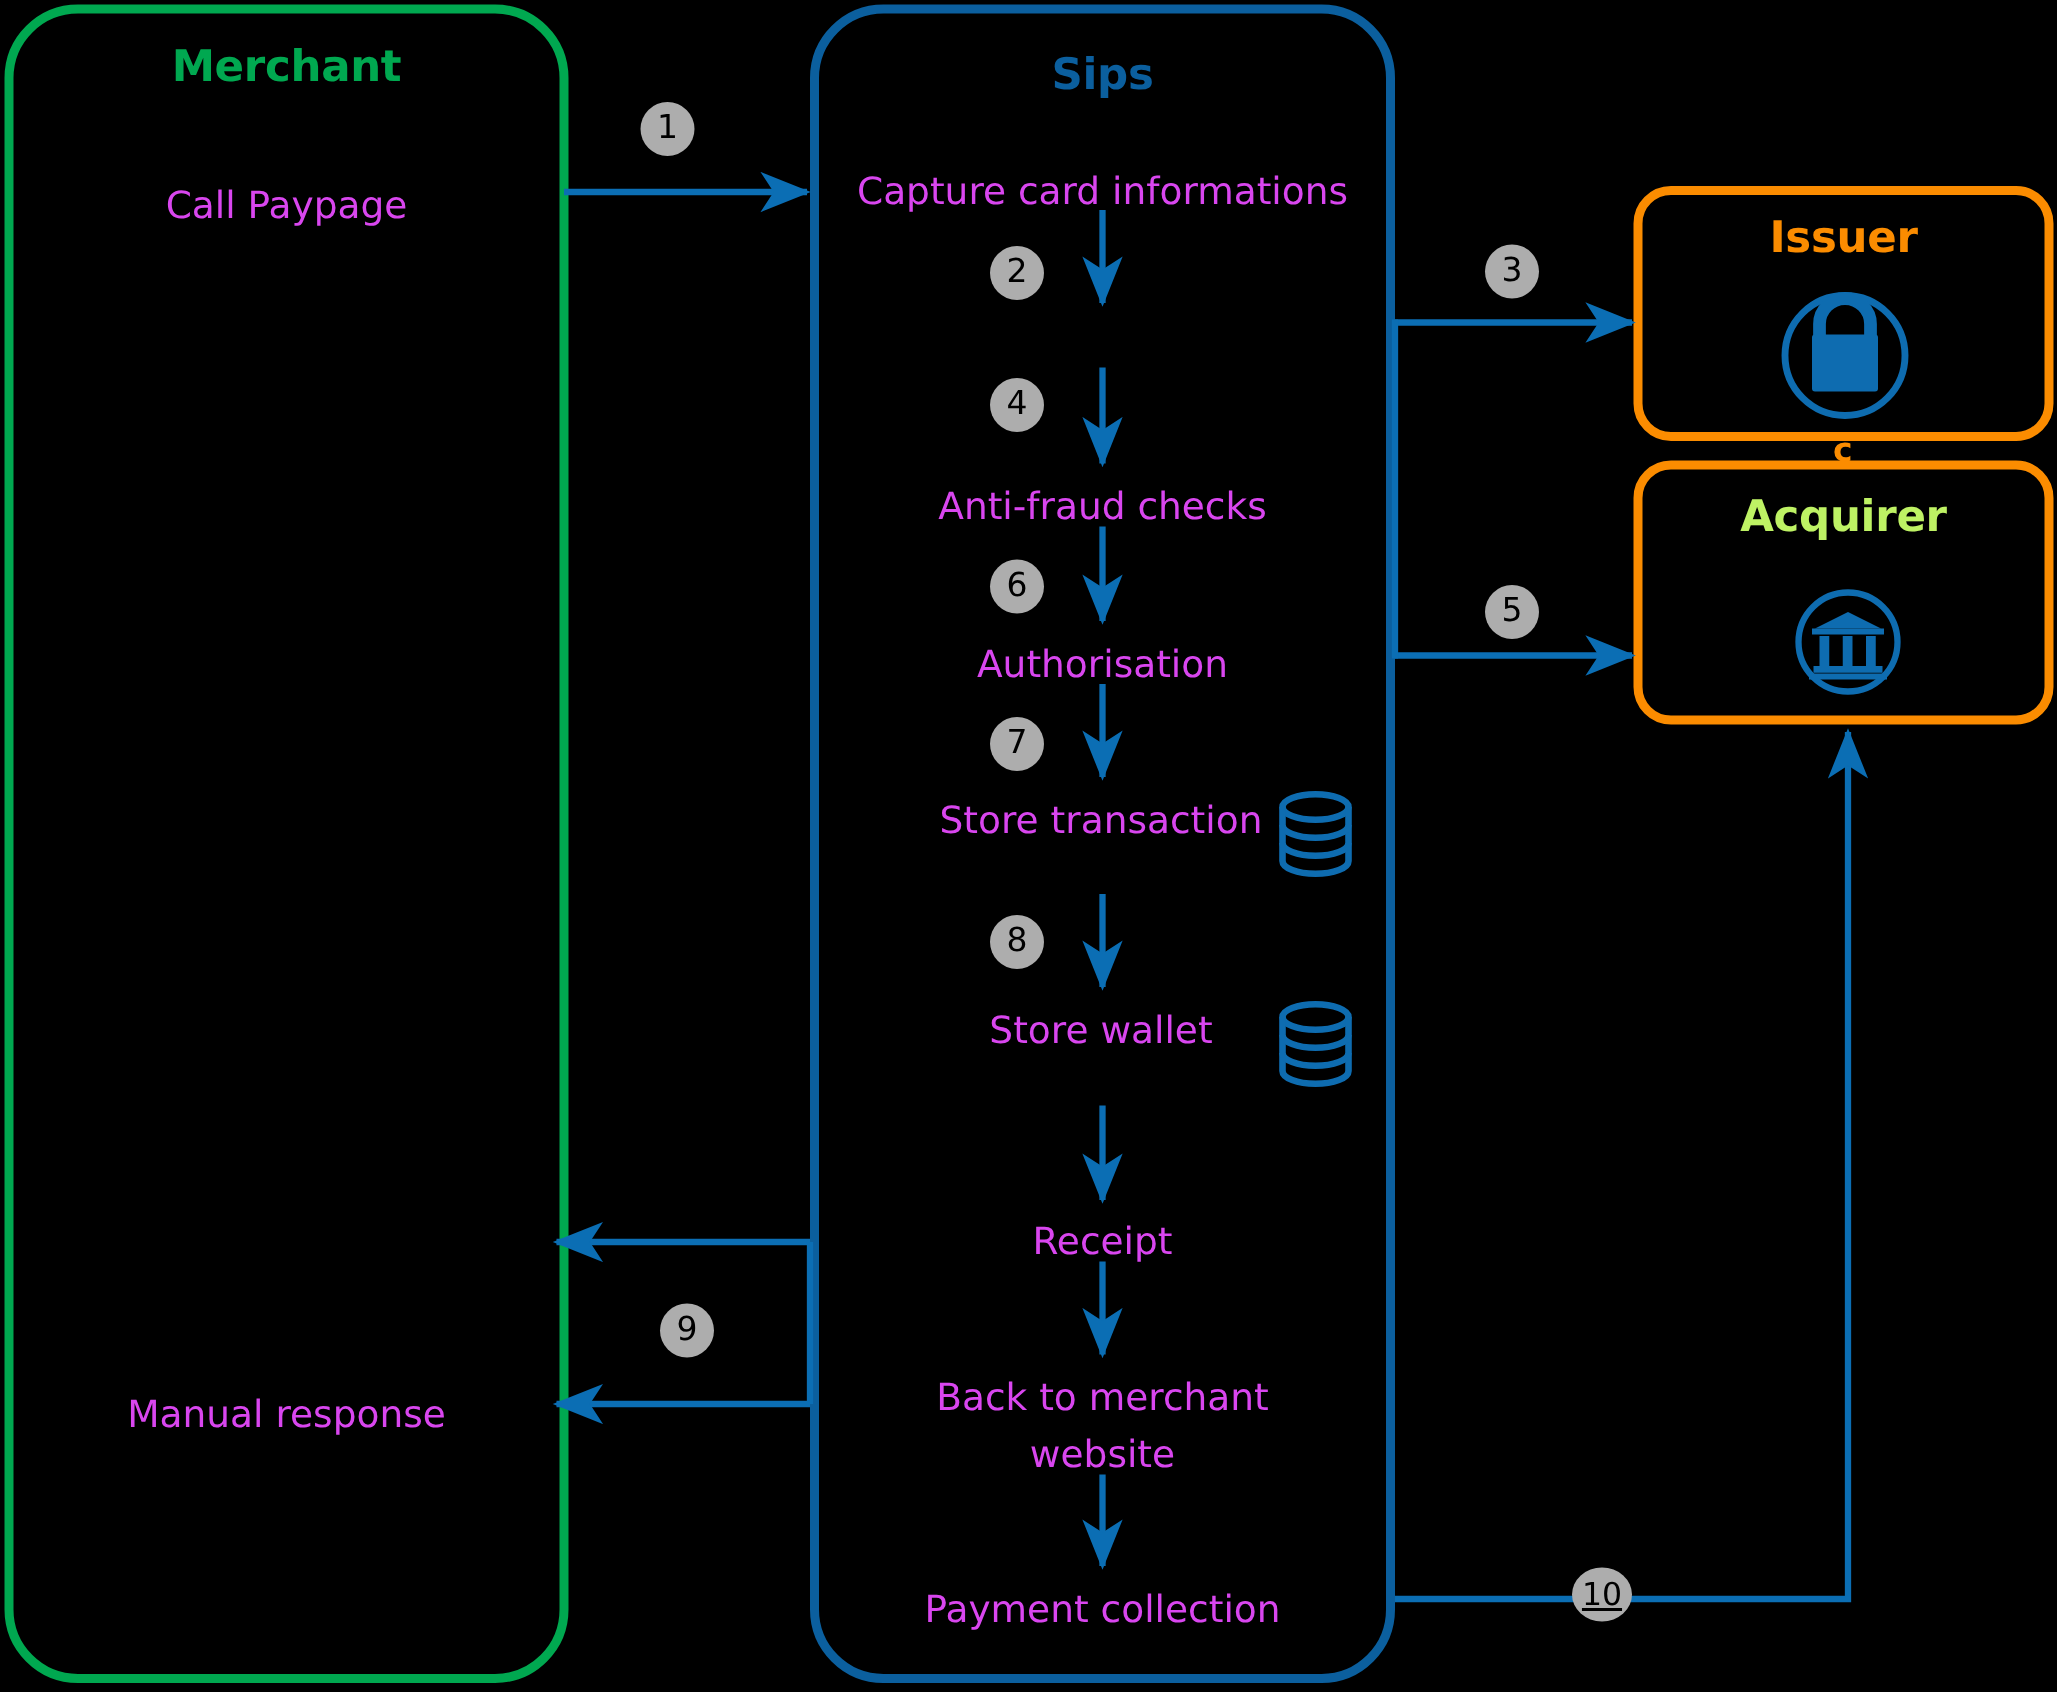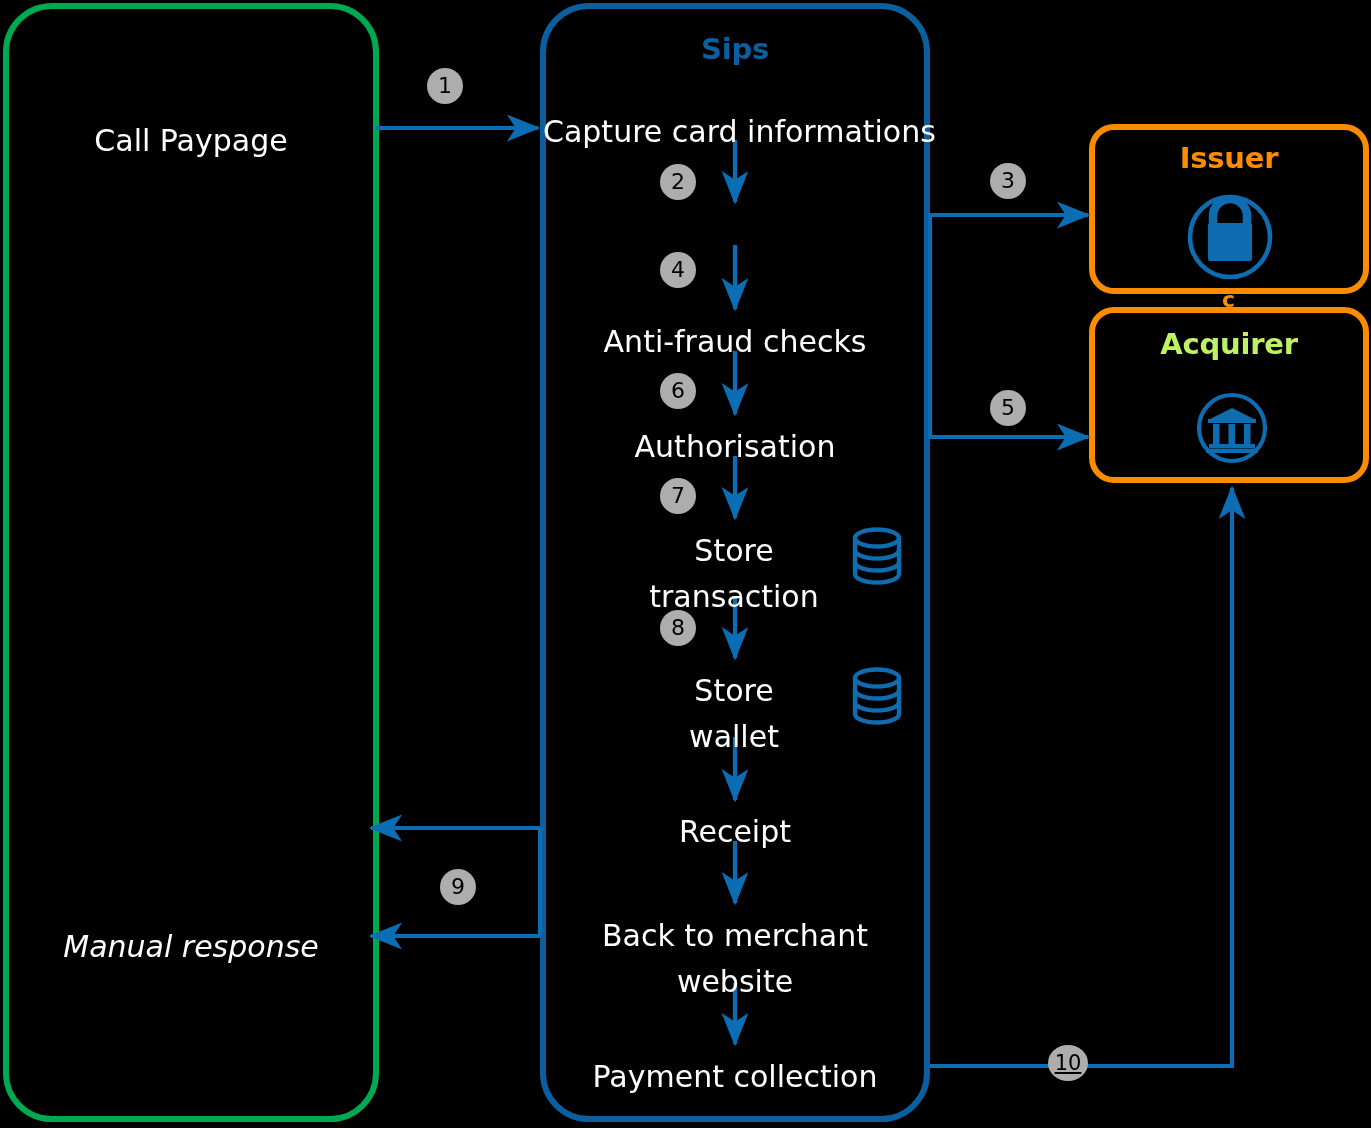--- a/index.html
+++ b/index.html
@@ -26,22 +26,22 @@
     position: absolute;
     font-weight: bold;
     font-size: 29px;
     letter-spacing: -0.2px;
     white-space: nowrap;
     text-align: center;
     line-height: 1;
   }
   .node-label {
     position: absolute;
-    font-size: 30px;
-    color: #ffffff;
+    font-size: 25px;
+    color: #d946ef;
     white-space: nowrap;
     text-align: center;
     line-height: 1.55;
   }
   .node-label.wrap {
     white-space: normal;
     line-height: 1.52;
   }
   .step-badge {
     position: absolute;
@@ -129,31 +129,32 @@
     </g>
 
     <g fill="none" stroke="#0e6cb0" stroke-width="4.4">
       <ellipse cx="877" cy="678" rx="22" ry="8.5"></ellipse>
       <path d="M855,678 v36 a22,8.5 0 0 0 44,0 v-36"></path>
       <path d="M855,690 a22,8.5 0 0 0 44,0"></path>
       <path d="M855,702 a22,8.5 0 0 0 44,0"></path>
     </g>
   </svg>
 
+  <div class="lane-title" style="left:6px; top:30px; width:370px; color:#00a850;">Merchant</div>
 
   <div class="lane-title" style="left:543px; top:35px; width:384px; color:#0b5f9e;">Sips</div>
 
   <div class="lane-title" style="left:1092px; top:144px; width:274px; color:#fb8c00;">Issuer</div>
 
   <div class="lane-title" style="left:1092px; top:330px; width:274px; color:#bef264;">Acquirer</div>
 
   <div class="node-label" style="left:6px; top:118px; width:370px;">Call Paypage</div>
 
 
-  <div class="node-label" style="left:6px; top:924px; width:370px;font-style:italic;">Manual response</div>
+  <div class="node-label" style="left:6px; top:924px; width:370px;">Manual response</div>
 
   <div class="node-label" style="left:543px; top:109px; width:384px;">Capture card informations</div>
 
 
   <div class="node-label" style="left:543px; top:319px; width:384px;">Anti-fraud checks</div>
 
   <div class="node-label" style="left:543px; top:424px; width:384px;">Authorisation</div>
 
   <div class="node-label wrap" style="left:620px; top:528px; width:228px;">Store transaction</div>
 

